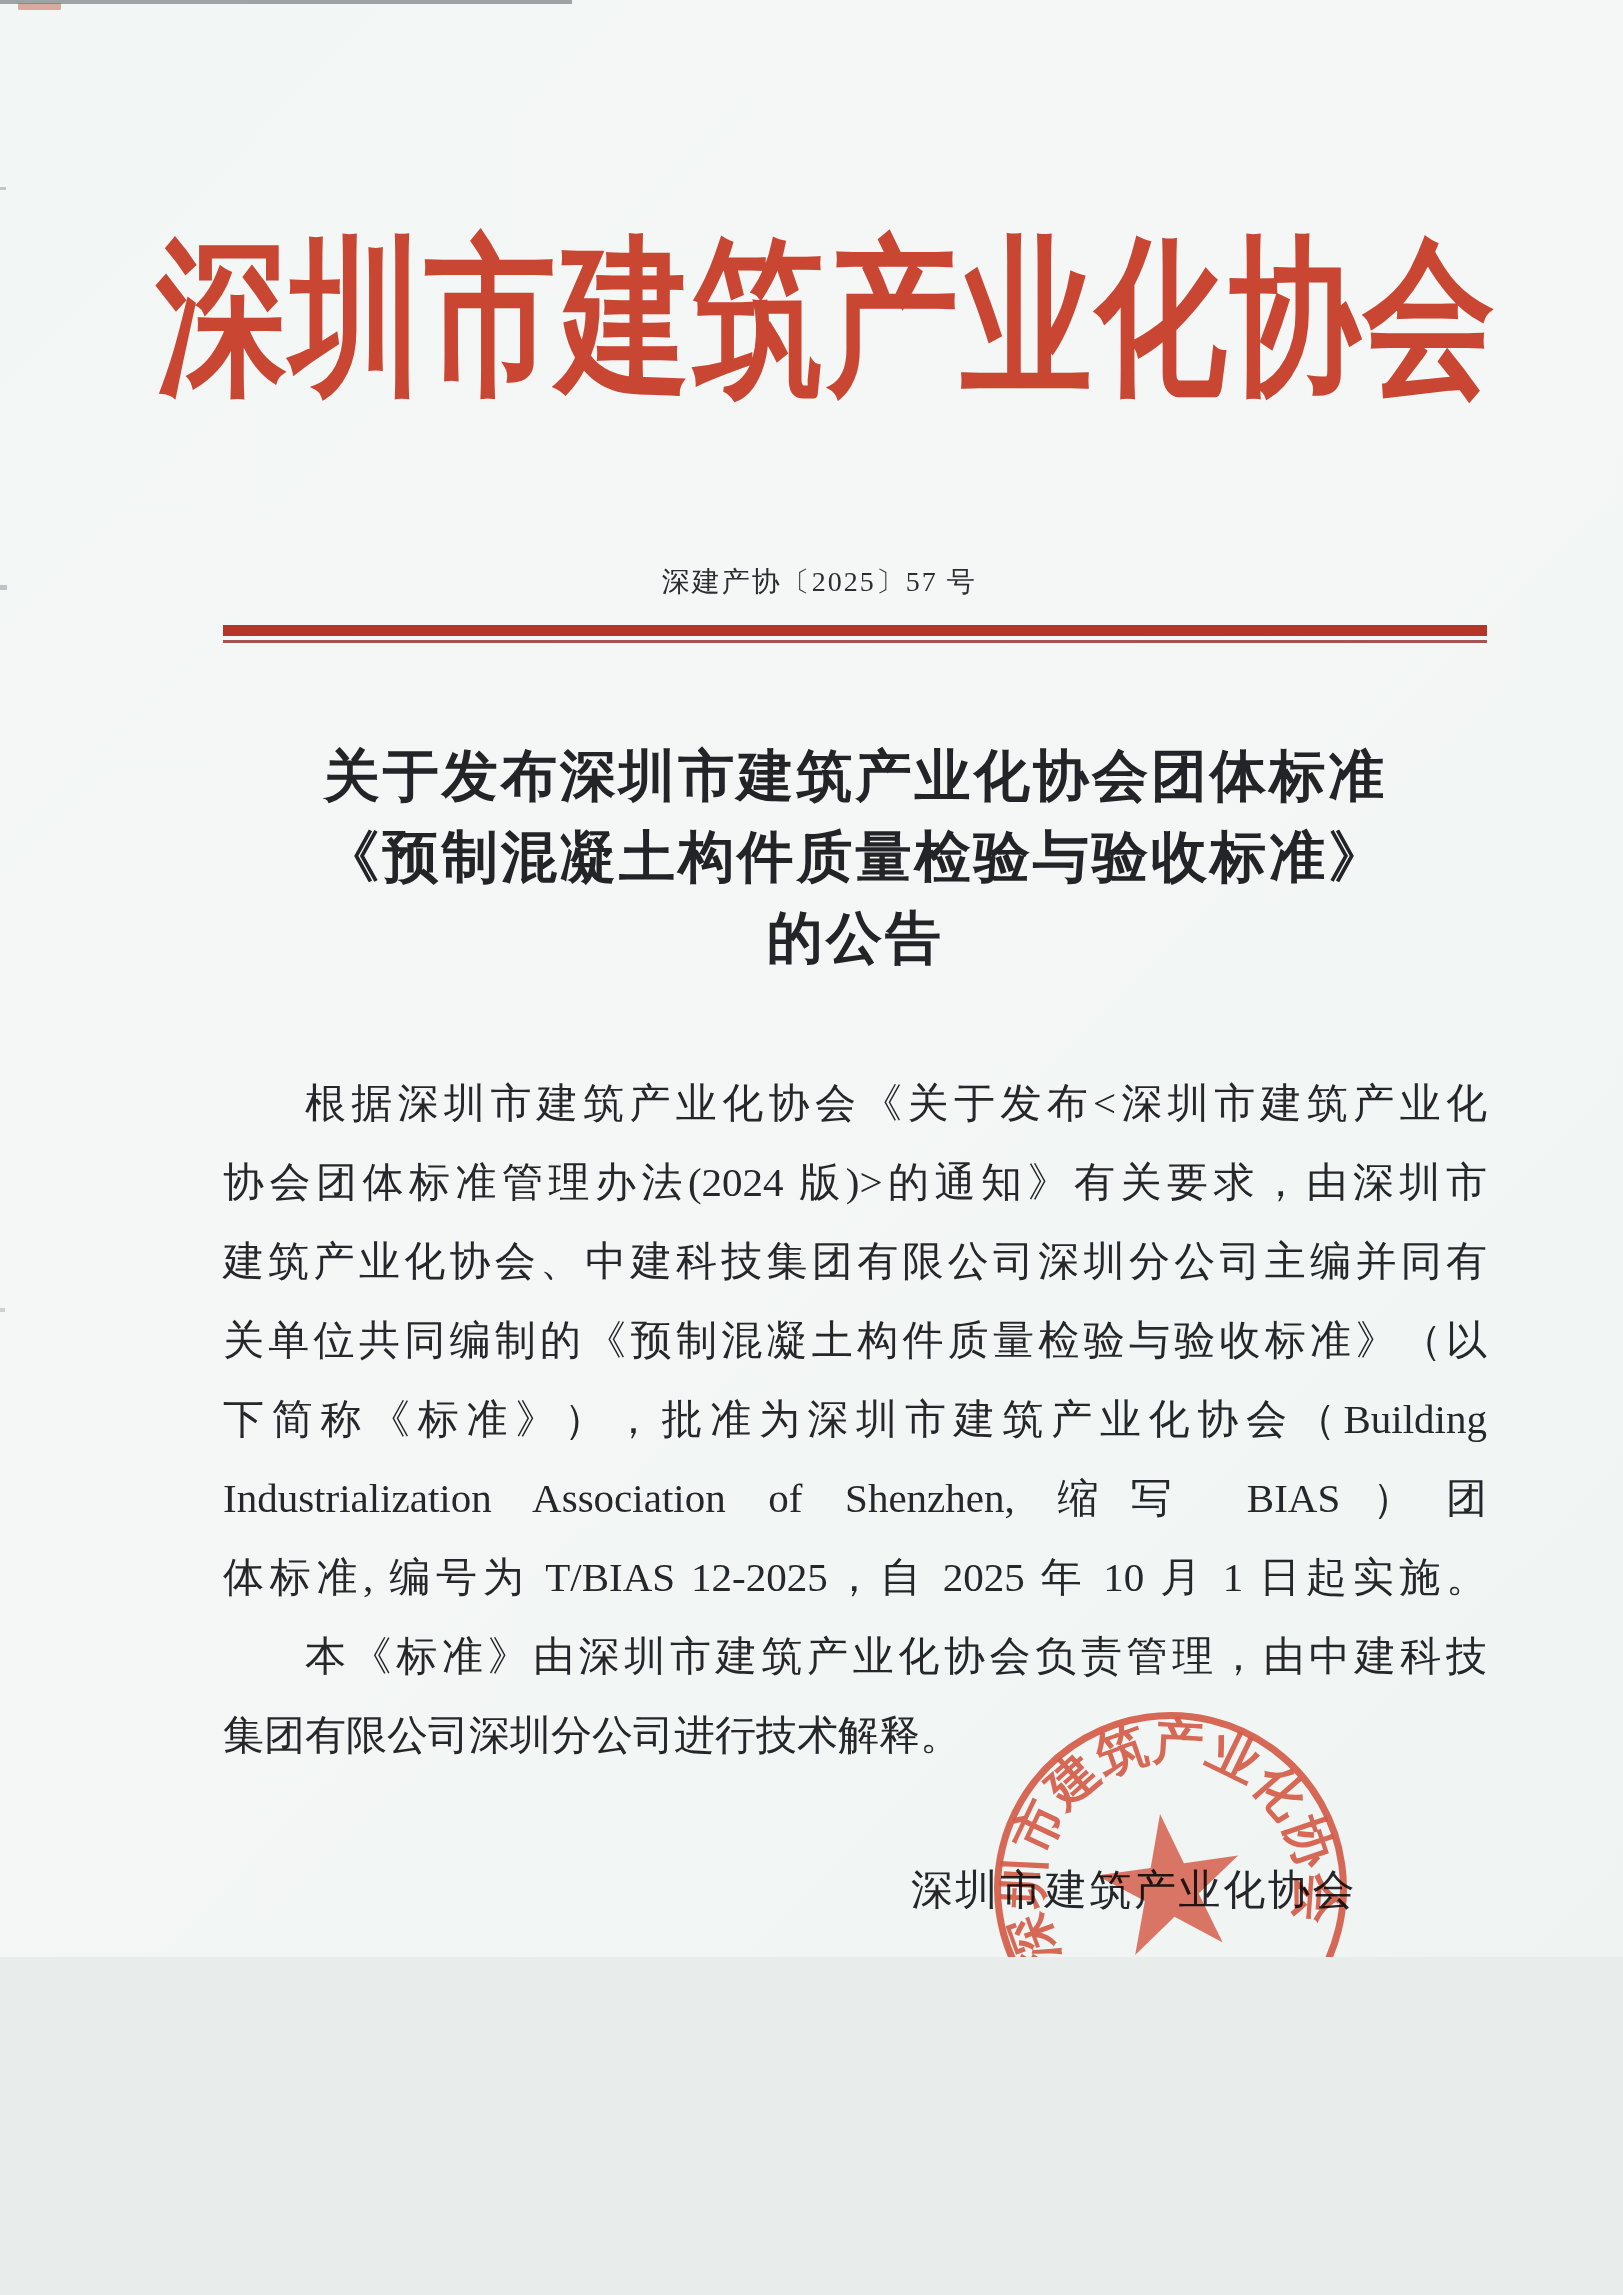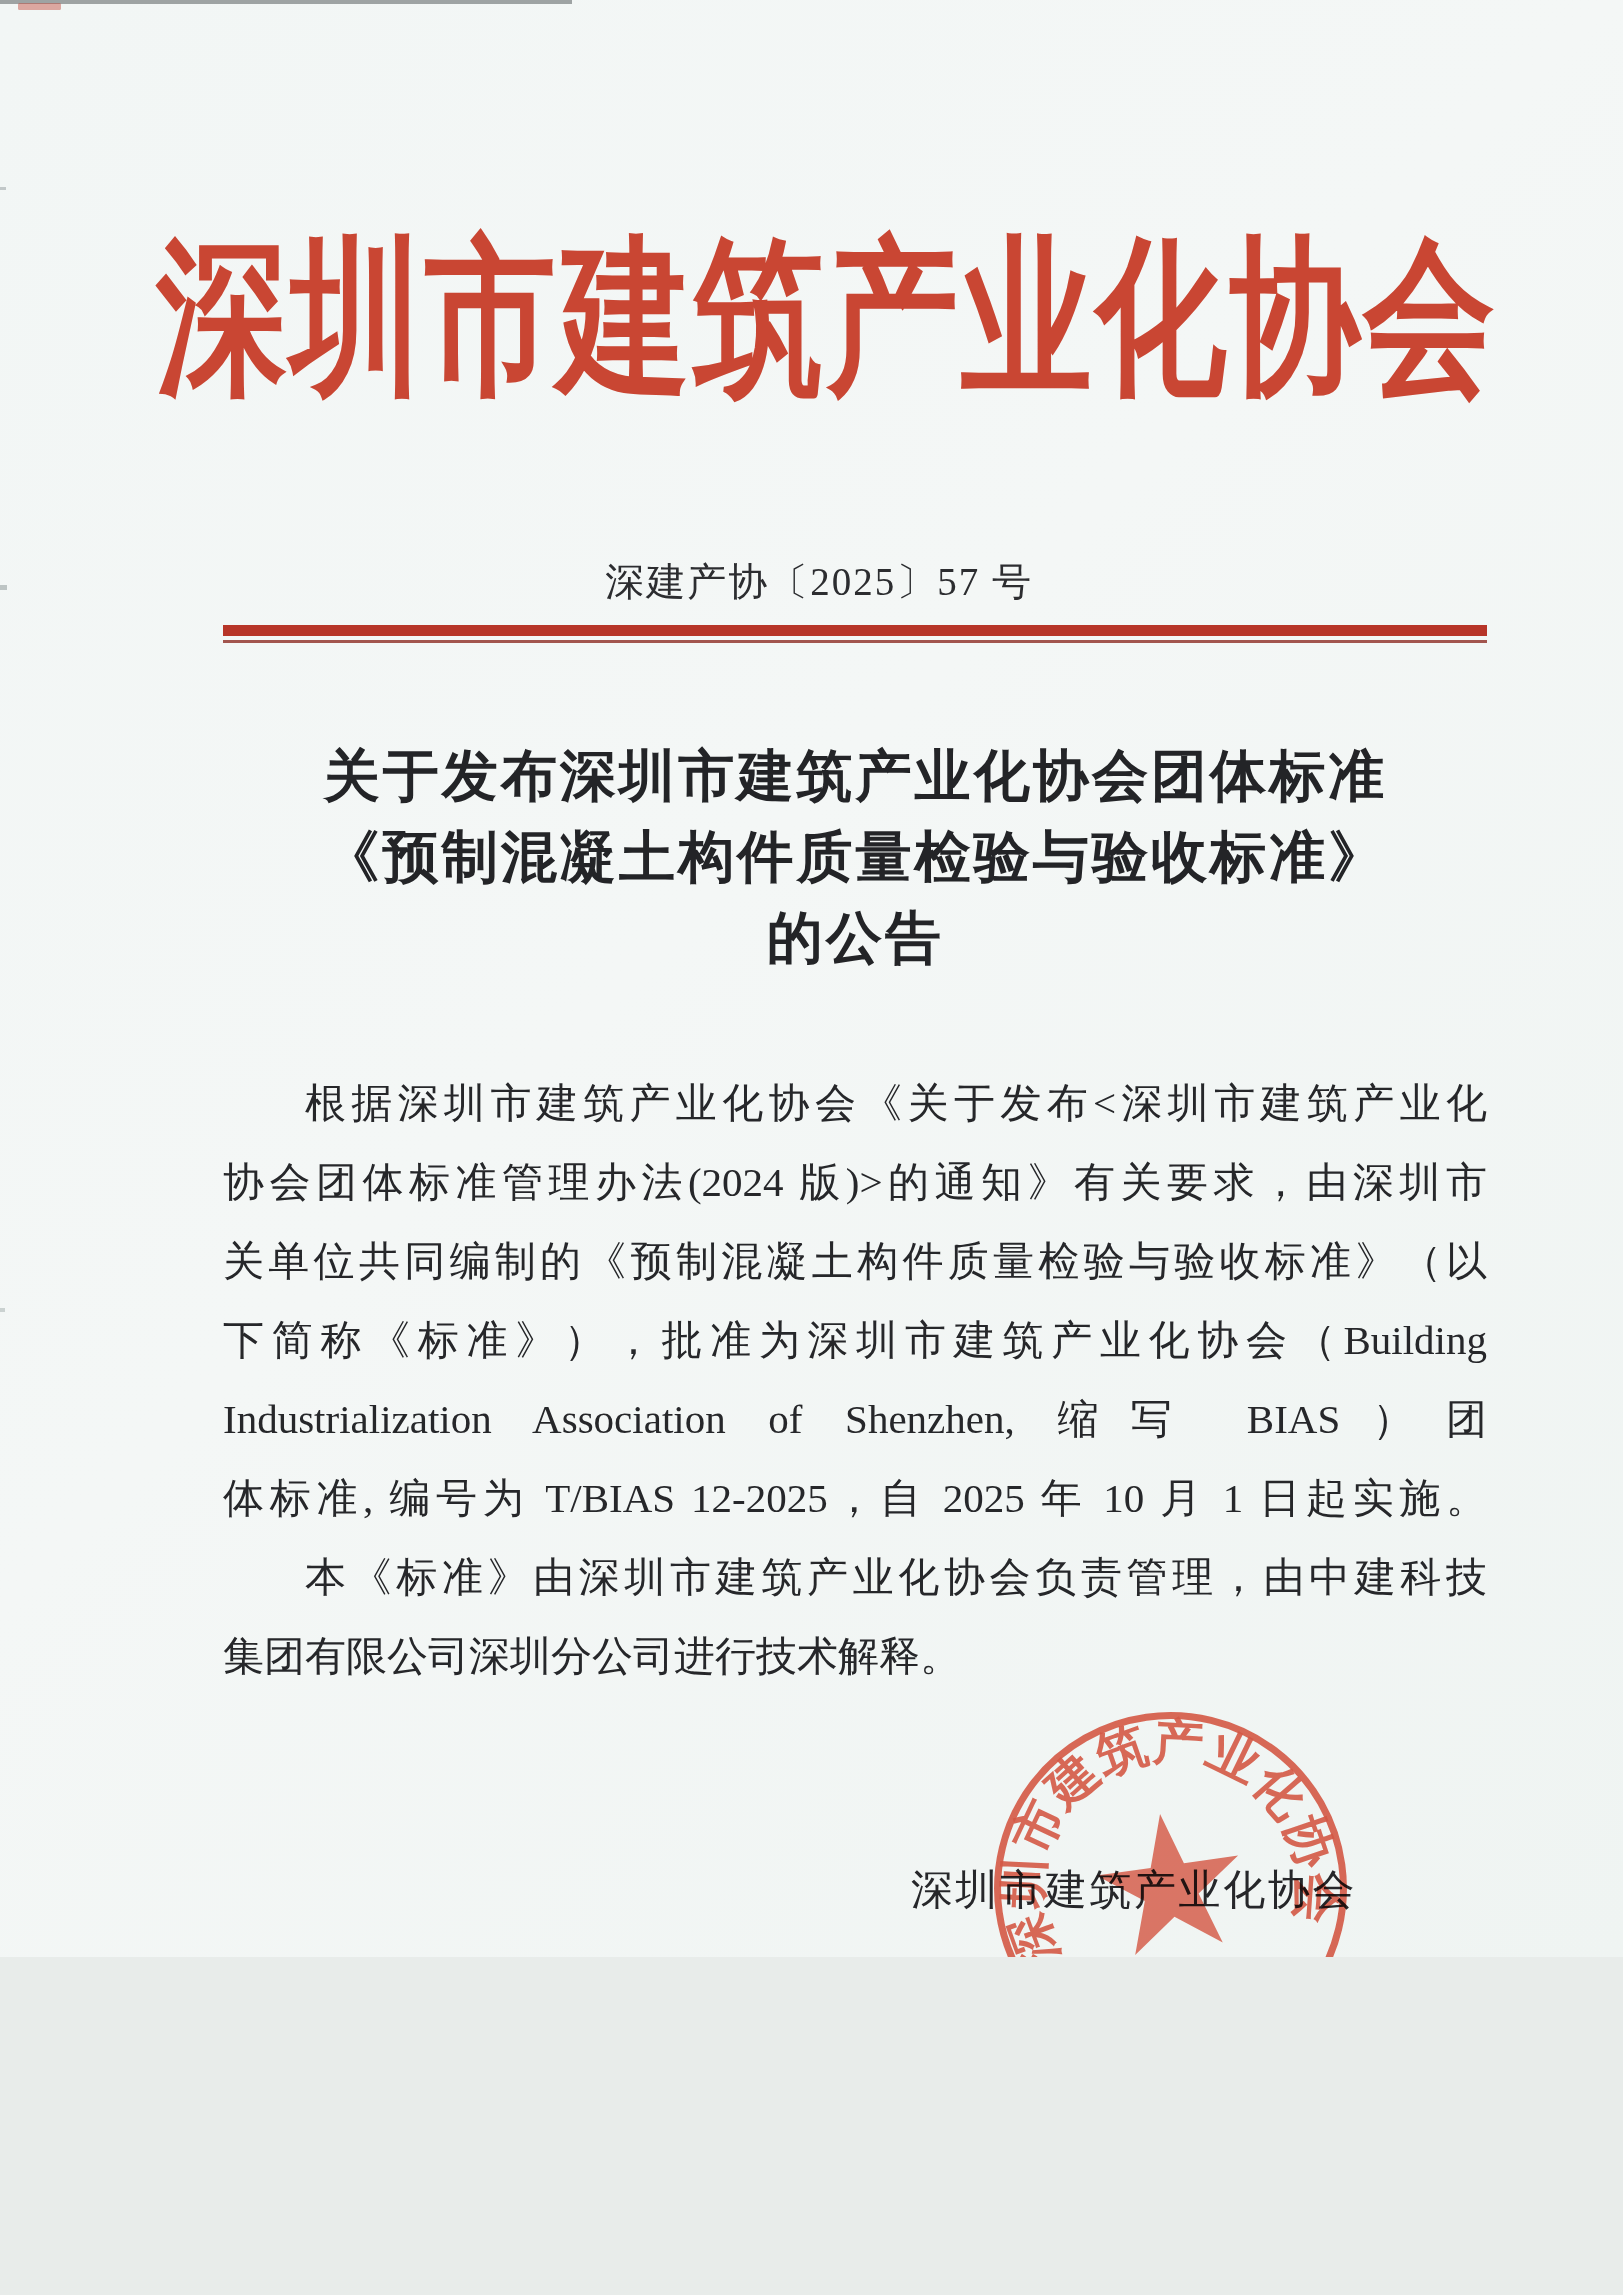--- a/index.html
+++ b/index.html
@@ -28,21 +28,21 @@
     font-size:131px;line-height:131px;font-weight:700;
     letter-spacing:3.1px;
     color:#c94633;
     transform:scaleY(1.3);transform-origin:50% 0;
   }
   
   .doc-number{
     position:absolute;top:558px;left:0;width:100%;
     padding-left:15.3px;box-sizing:border-box;
     text-align:center;
-    font-size:39px;line-height:47px;
+    font-size:28px;line-height:47px;
     color:#2c2d30;letter-spacing:2px;
   }
   
   .red-rule{position:absolute;left:223px;top:625px;width:1264px;}
   .rule-thick{height:10.7px;background:#b73528;}
   .rule-thin{height:2.6px;margin-top:4.6px;background:#a2554e;}
   
   .title-block{
     position:absolute;top:735px;left:0;width:100%;
     text-align:center;
@@ -101,20 +101,21 @@
 
   <div class="title-block">
     <div>关于发布深圳市建筑产业化协会团体标准</div>
     <div>《预制混凝土构件质量检验与验收标准》</div>
     <div>的公告</div>
   </div>
 
   <div class="body-text">
     <div class="line fill indent">根据深圳市建筑产业化协会《关于发布&lt;深圳市建筑产业化</div>
     <div class="line fill">协会团体标准管理办法(2024 版)&gt;的通知》有关要求，由深圳市</div>
+    <div class="line fill">建筑产业化协会、中建科技集团有限公司深圳分公司主编并同有</div>
     <div class="line fill">关单位共同编制的《预制混凝土构件质量检验与验收标准》（以</div>
     <div class="line fill">下简称《标准》），批准为深圳市建筑产业化协会（Building</div>
     <div class="line fill">Industrialization Association of Shenzhen, 缩写 BIAS）团</div>
     <div class="line fill">体标准, 编号为 T/BIAS 12-2025，自 2025 年 10 月 1 日起实施。</div>
     <div class="line fill indent">本《标准》由深圳市建筑产业化协会负责管理，由中建科技</div>
     <div class="line">集团有限公司深圳分公司进行技术解释。</div>
   </div>
 
   <div class="sig-org">深圳市建筑产业化协会</div>
   <div class="sig-date">2025 年 9 月 10 日</div>

